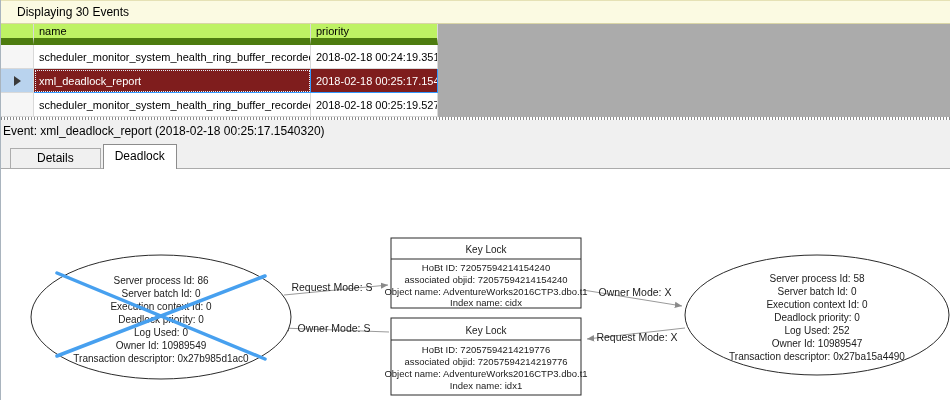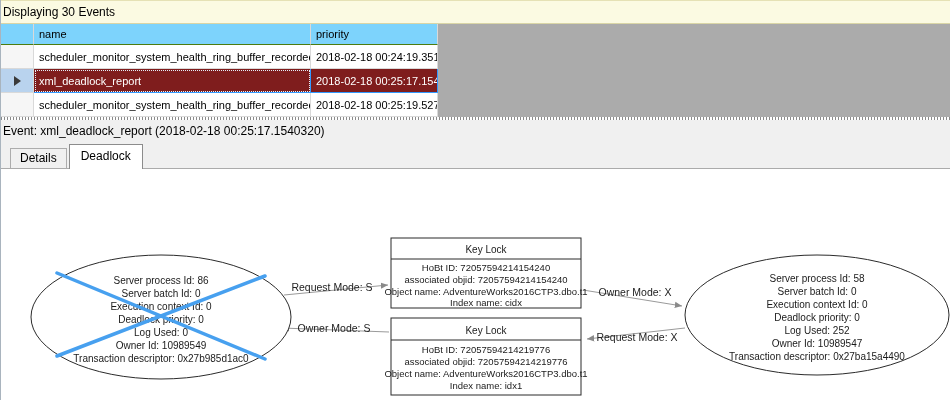--- a/index.html
+++ b/index.html
@@ -7,56 +7,56 @@
   .app {
     position: relative; width: 950px; height: 400px;
     font-family: "Liberation Sans", sans-serif;
     background: #fff; overflow: hidden;
     border-left: 1px solid #A9B4BE;
   }
   
   .events-header {
     height: 24px; background: #FBFAE2;
     border-top: 1px solid #E5E1B5; border-bottom: 1px solid #D9D5A6;
-    font-size: 12px; color: #000; line-height: 22px; padding-left: 2px;
+    font-size: 12px; color: #000; line-height: 22px; padding-left: 16px;
   }
   
   .table-band { position: relative; height: 93px; background: #ABABAB; }
   .grid { position: absolute; left: 0; top: 0; width: 437px; background: #fff; font-size: 11px; color: #000; }
   .grid-row { display: flex; height: 24px; }
   .grid-row.header { height: 21px; }
   .cell {
     border-right: 1px solid #D9D9D9; border-bottom: 1px solid #D9D9D9;
     padding: 0 0 0 5px; display: flex; align-items: center;
     white-space: nowrap; overflow: hidden;
   }
   .rowhead-cell { width: 33px; background: #F6F6F6; padding: 0; justify-content: center; }
   .name-col { width: 277px; }
   .ts-col  { width: 127px; }
-  .grid-row.header .cell { background: #7dd3fc; border-bottom: 1px solid #4d7c0f; }
+  .grid-row.header .cell { background: #bef264; border-bottom: 7px solid #4d7c0f; }
   .grid-row.sel .name-col, .grid-row.sel .ts-col {
     background: #7f1d1d; color: #fff;
     border-right-color: #3399FF; border-bottom-color: #3399FF;
   }
   .grid-row.sel .name-col { outline: 1px dotted #E6F0FA; outline-offset: -2px; }
   .grid-row.sel .rowhead-cell { background: #B9D3EE; }
   .marker {
     width: 0; height: 0;
     border-left: 7px solid #3A3A3A;
     border-top: 5px solid transparent; border-bottom: 5px solid transparent;
   }
   
   .splitter { height: 3px; background: repeating-linear-gradient(90deg, #8a8a8a 0 1px, #ffffff 1px 3px); }
   
   .event-bar { height: 23px; background: #F0F0F0; font-size: 12px; color:#000; line-height: 23px; padding-left: 2px; }
   
   .tab-strip { height: 25px; background: #F0F0F0; display: flex; align-items: flex-end; padding-left: 9px; }
   .tab { font-size: 12px; color: #000; position: relative; z-index: 2; }
   .tab.inactive {
-    height: 20px; line-height: 19px; padding: 0 9px;
+    height: 20px; line-height: 19px; padding: 0 26px;
     background: #F0F0F0; border: 1px solid #ACACAC; border-bottom: none;
     margin-right: 2px;
   }
   .tab.active {
     height: 25px; line-height: 23px; padding: 0 11px;
     background: #FFFFFF; border: 1px solid #8C8C8C; border-bottom: none;
     margin-bottom: -1px;
   }
   
   .content { position: relative; height: 231px; background: #fff; border-top: 1px solid #ABABAB; }

